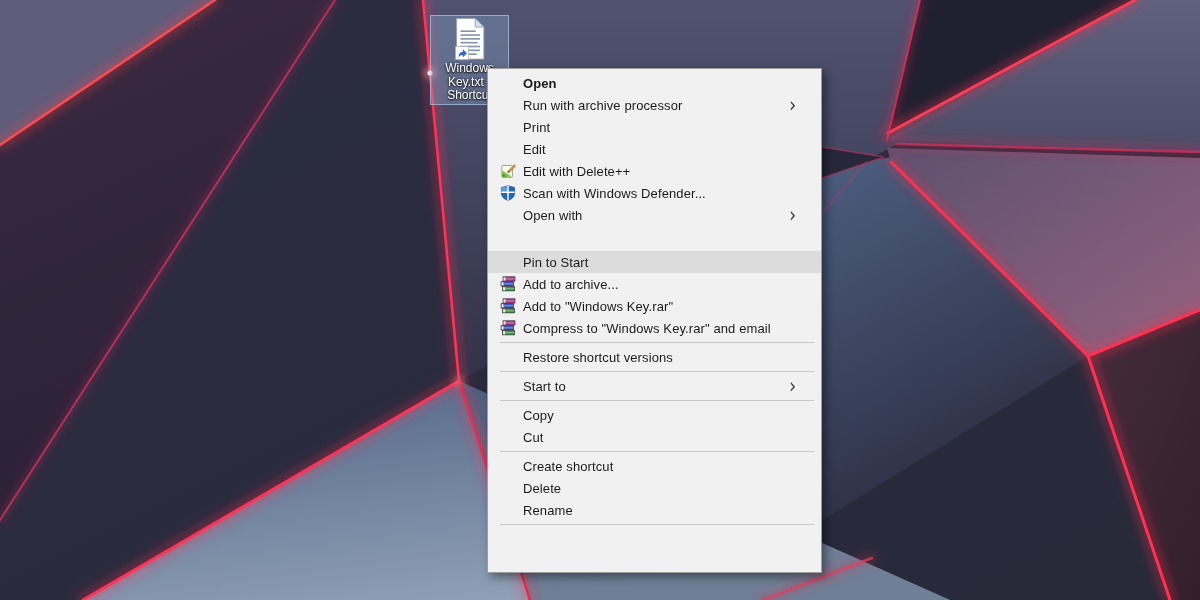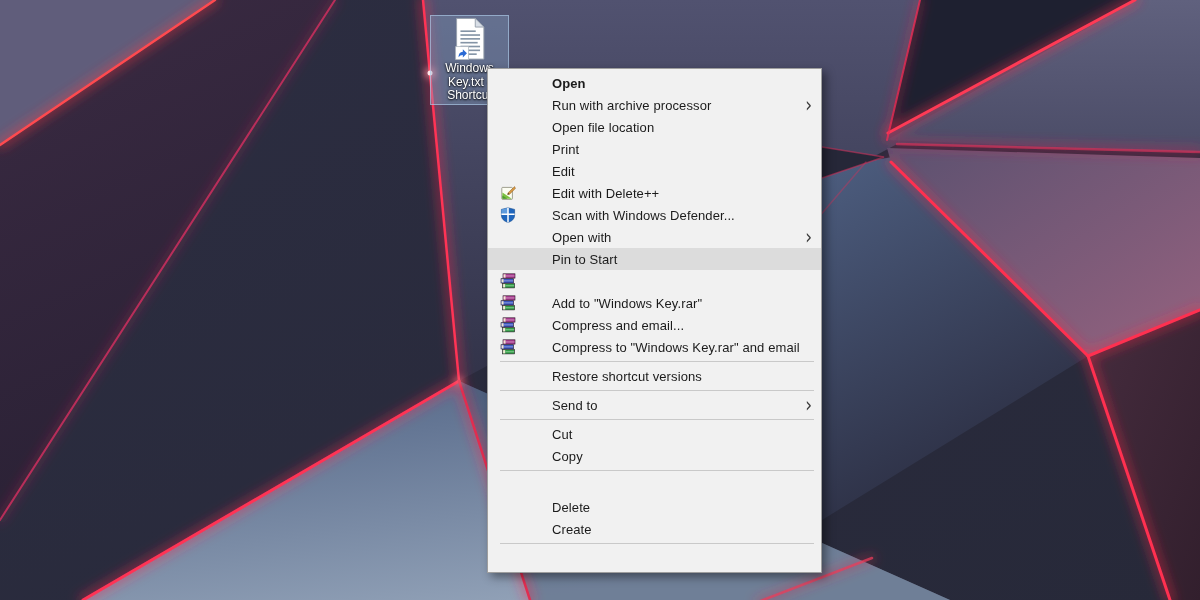--- a/index.html
+++ b/index.html
@@ -30,24 +30,24 @@
     text-shadow:0 1px 2px rgba(0,0,0,.95),0 0 3px rgba(0,0,0,.7);white-space:nowrap;
   }
   .icon-label span{display:block;}
   
   .context-menu{
     position:absolute;left:487px;top:68px;width:335px;height:505px;box-sizing:border-box;
     background:var(--menu-bg);border:1px solid var(--menu-border);
     box-shadow:4px 4px 9px rgba(0,0,0,.42);padding:3px 0;z-index:5;
   }
   .menu-item{
-    height:22px;display:flex;align-items:center;padding:0 6px 0 12px;
-    font-size:13px;color:var(--menu-text);cursor:default;gap:29px;
-  }
-  .menu-item.highlighted{background:var(--menu-hover-bg);}
+    height:22px;display:flex;align-items:center;padding:0 22px 0 12px;
+    font-size:13px;color:var(--menu-text);cursor:default;
+  }
+  .menu-item.highlighted{background:var(--menu-hover-bg);margin-top:25px;}
   .menu-item.bold .mi-label{font-weight:bold;}
   .mi-icon{width:16px;height:16px;margin-right:7px;flex:none;display:flex;align-items:center;justify-content:center;}
   .mi-icon svg{width:16px;height:16px;display:block;}
   .mi-label{flex:1;white-space:nowrap;letter-spacing:.1px;}
   .mi-arrow{
     flex:none;color:#3c3c3c;font-size:17px;line-height:1;margin-right:3px;
     transform:scaleY(1.25);font-family:"DejaVu Sans",sans-serif;
   }
   .menu-separator{height:0;border-top:1px solid #c9c9c9;margin:3px 7px 3px 12px;}
 </style>
@@ -173,24 +173,20 @@
         <span class="mi-icon"></span>
         <span class="mi-label">Open</span>
       </div>
       <div class="menu-item">
         <span class="mi-icon"></span>
         <span class="mi-label">Run with archive processor</span>
         <span class="mi-arrow">›</span>
       </div>
       <div class="menu-item">
         <span class="mi-icon"></span>
-        <span class="mi-label">Open file location</span>
-      </div>
-      <div class="menu-item">
-        <span class="mi-icon"></span>
         <span class="mi-label">Print</span>
       </div>
       <div class="menu-item">
         <span class="mi-icon"></span>
         <span class="mi-label">Edit</span>
       </div>
       <div class="menu-item">
         <span class="mi-icon">
           <svg viewBox="0 0 16 16">
             <rect x="1.8" y="2.4" width="10.6" height="12" rx="0.8" fill="#fcfdf2" stroke="#8a8a78" stroke-width="0.8"></rect>
@@ -234,20 +230,21 @@
               <rect x="1.5" y="6.2" width="2.1" height="3.3"></rect>
               <rect x="3.1" y="11.1" width="2.1" height="3.3"></rect>
             </g>
             <g fill="rgba(255,255,255,0.45)">
               <rect x="6" y="2.5" width="8.6" height="0.9"></rect>
               <rect x="4" y="7.4" width="9.2" height="0.9"></rect>
               <rect x="5.6" y="12.3" width="8.6" height="0.9"></rect>
             </g>
           </svg>
         </span>
+        <span class="mi-label">Add to archive...</span>
       </div>
       <div class="menu-item">
         <span class="mi-icon">
           <svg viewBox="0 0 16 16">
             <g stroke="#2c1a28" stroke-width="0.6">
               <rect x="3" y="0.8" width="12" height="4.3" fill="#a93a8f"></rect>
               <rect x="1" y="5.7" width="12.6" height="4.3" fill="#3a55c0"></rect>
               <rect x="2.6" y="10.6" width="12" height="4.3" fill="#2f9e44"></rect>
             </g>
             <g fill="#f2e8d4">
@@ -277,75 +274,54 @@
               <rect x="1.5" y="6.2" width="2.1" height="3.3"></rect>
               <rect x="3.1" y="11.1" width="2.1" height="3.3"></rect>
             </g>
             <g fill="rgba(255,255,255,0.45)">
               <rect x="6" y="2.5" width="8.6" height="0.9"></rect>
               <rect x="4" y="7.4" width="9.2" height="0.9"></rect>
               <rect x="5.6" y="12.3" width="8.6" height="0.9"></rect>
             </g>
           </svg>
         </span>
-        <span class="mi-label">Compress and email...</span>
-      </div>
-      <div class="menu-item">
-        <span class="mi-icon">
-          <svg viewBox="0 0 16 16">
-            <g stroke="#2c1a28" stroke-width="0.6">
-              <rect x="3" y="0.8" width="12" height="4.3" fill="#a93a8f"></rect>
-              <rect x="1" y="5.7" width="12.6" height="4.3" fill="#3a55c0"></rect>
-              <rect x="2.6" y="10.6" width="12" height="4.3" fill="#2f9e44"></rect>
-            </g>
-            <g fill="#f2e8d4">
-              <rect x="3.5" y="1.3" width="2.1" height="3.3"></rect>
-              <rect x="1.5" y="6.2" width="2.1" height="3.3"></rect>
-              <rect x="3.1" y="11.1" width="2.1" height="3.3"></rect>
-            </g>
-            <g fill="rgba(255,255,255,0.45)">
-              <rect x="6" y="2.5" width="8.6" height="0.9"></rect>
-              <rect x="4" y="7.4" width="9.2" height="0.9"></rect>
-              <rect x="5.6" y="12.3" width="8.6" height="0.9"></rect>
-            </g>
-          </svg>
-        </span>
         <span class="mi-label">Compress to "Windows Key.rar" and email</span>
       </div>
       <div class="menu-separator"></div>
       <div class="menu-item">
         <span class="mi-icon"></span>
         <span class="mi-label">Restore shortcut versions</span>
       </div>
       <div class="menu-separator"></div>
       <div class="menu-item">
         <span class="mi-icon"></span>
-        <span class="mi-label">Send to</span>
+        <span class="mi-label">Start to</span>
         <span class="mi-arrow">›</span>
       </div>
       <div class="menu-separator"></div>
       <div class="menu-item">
         <span class="mi-icon"></span>
+        <span class="mi-label">Copy</span>
+      </div>
+      <div class="menu-item">
+        <span class="mi-icon"></span>
         <span class="mi-label">Cut</span>
       </div>
-      <div class="menu-item">
-        <span class="mi-icon"></span>
-        <span class="mi-label">Copy</span>
-      </div>
-      <div class="menu-separator"></div>
-      <div class="menu-item">
-        <span class="mi-icon"></span>
+      <div class="menu-separator"></div>
+      <div class="menu-item">
+        <span class="mi-icon"></span>
+        <span class="mi-label">Create shortcut</span>
       </div>
       <div class="menu-item">
         <span class="mi-icon"></span>
         <span class="mi-label">Delete</span>
       </div>
       <div class="menu-item">
         <span class="mi-icon"></span>
-        <span class="mi-label">Create</span>
+        <span class="mi-label">Rename</span>
       </div>
       <div class="menu-separator"></div>
       <div class="menu-item">
         <span class="mi-icon"></span>
       </div>
     </div>
 
 </div>
 
 </body></html>

